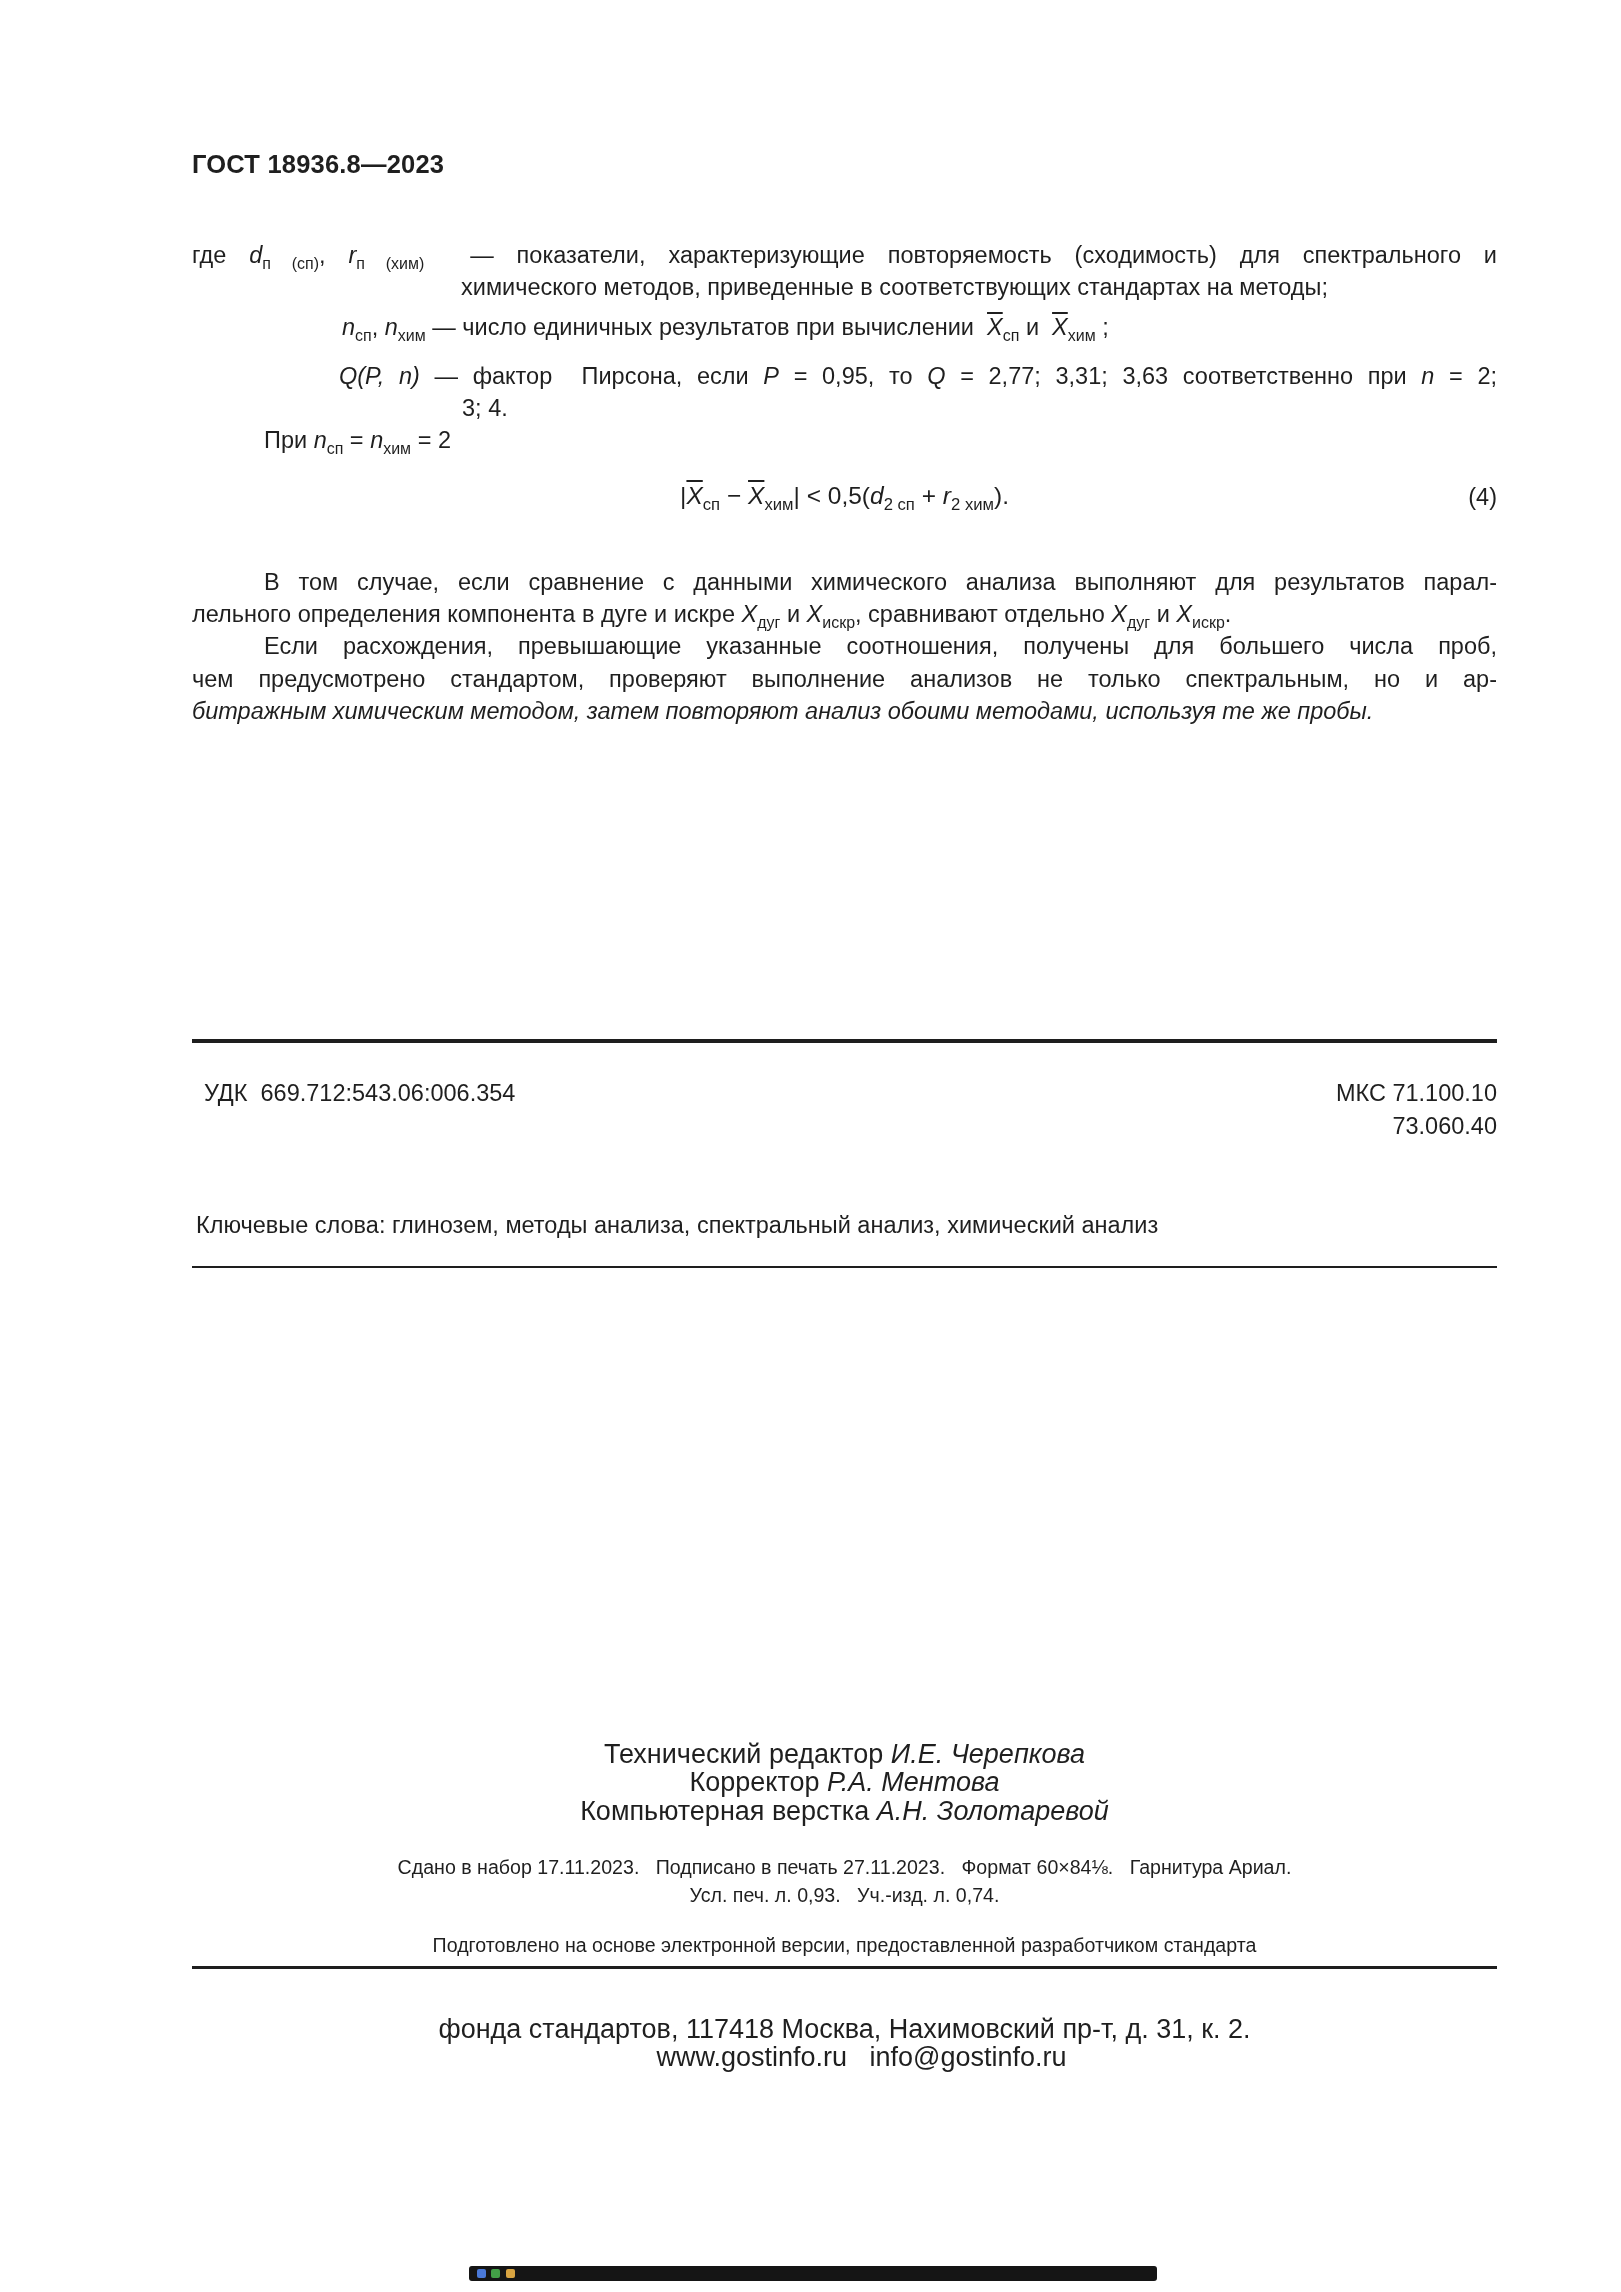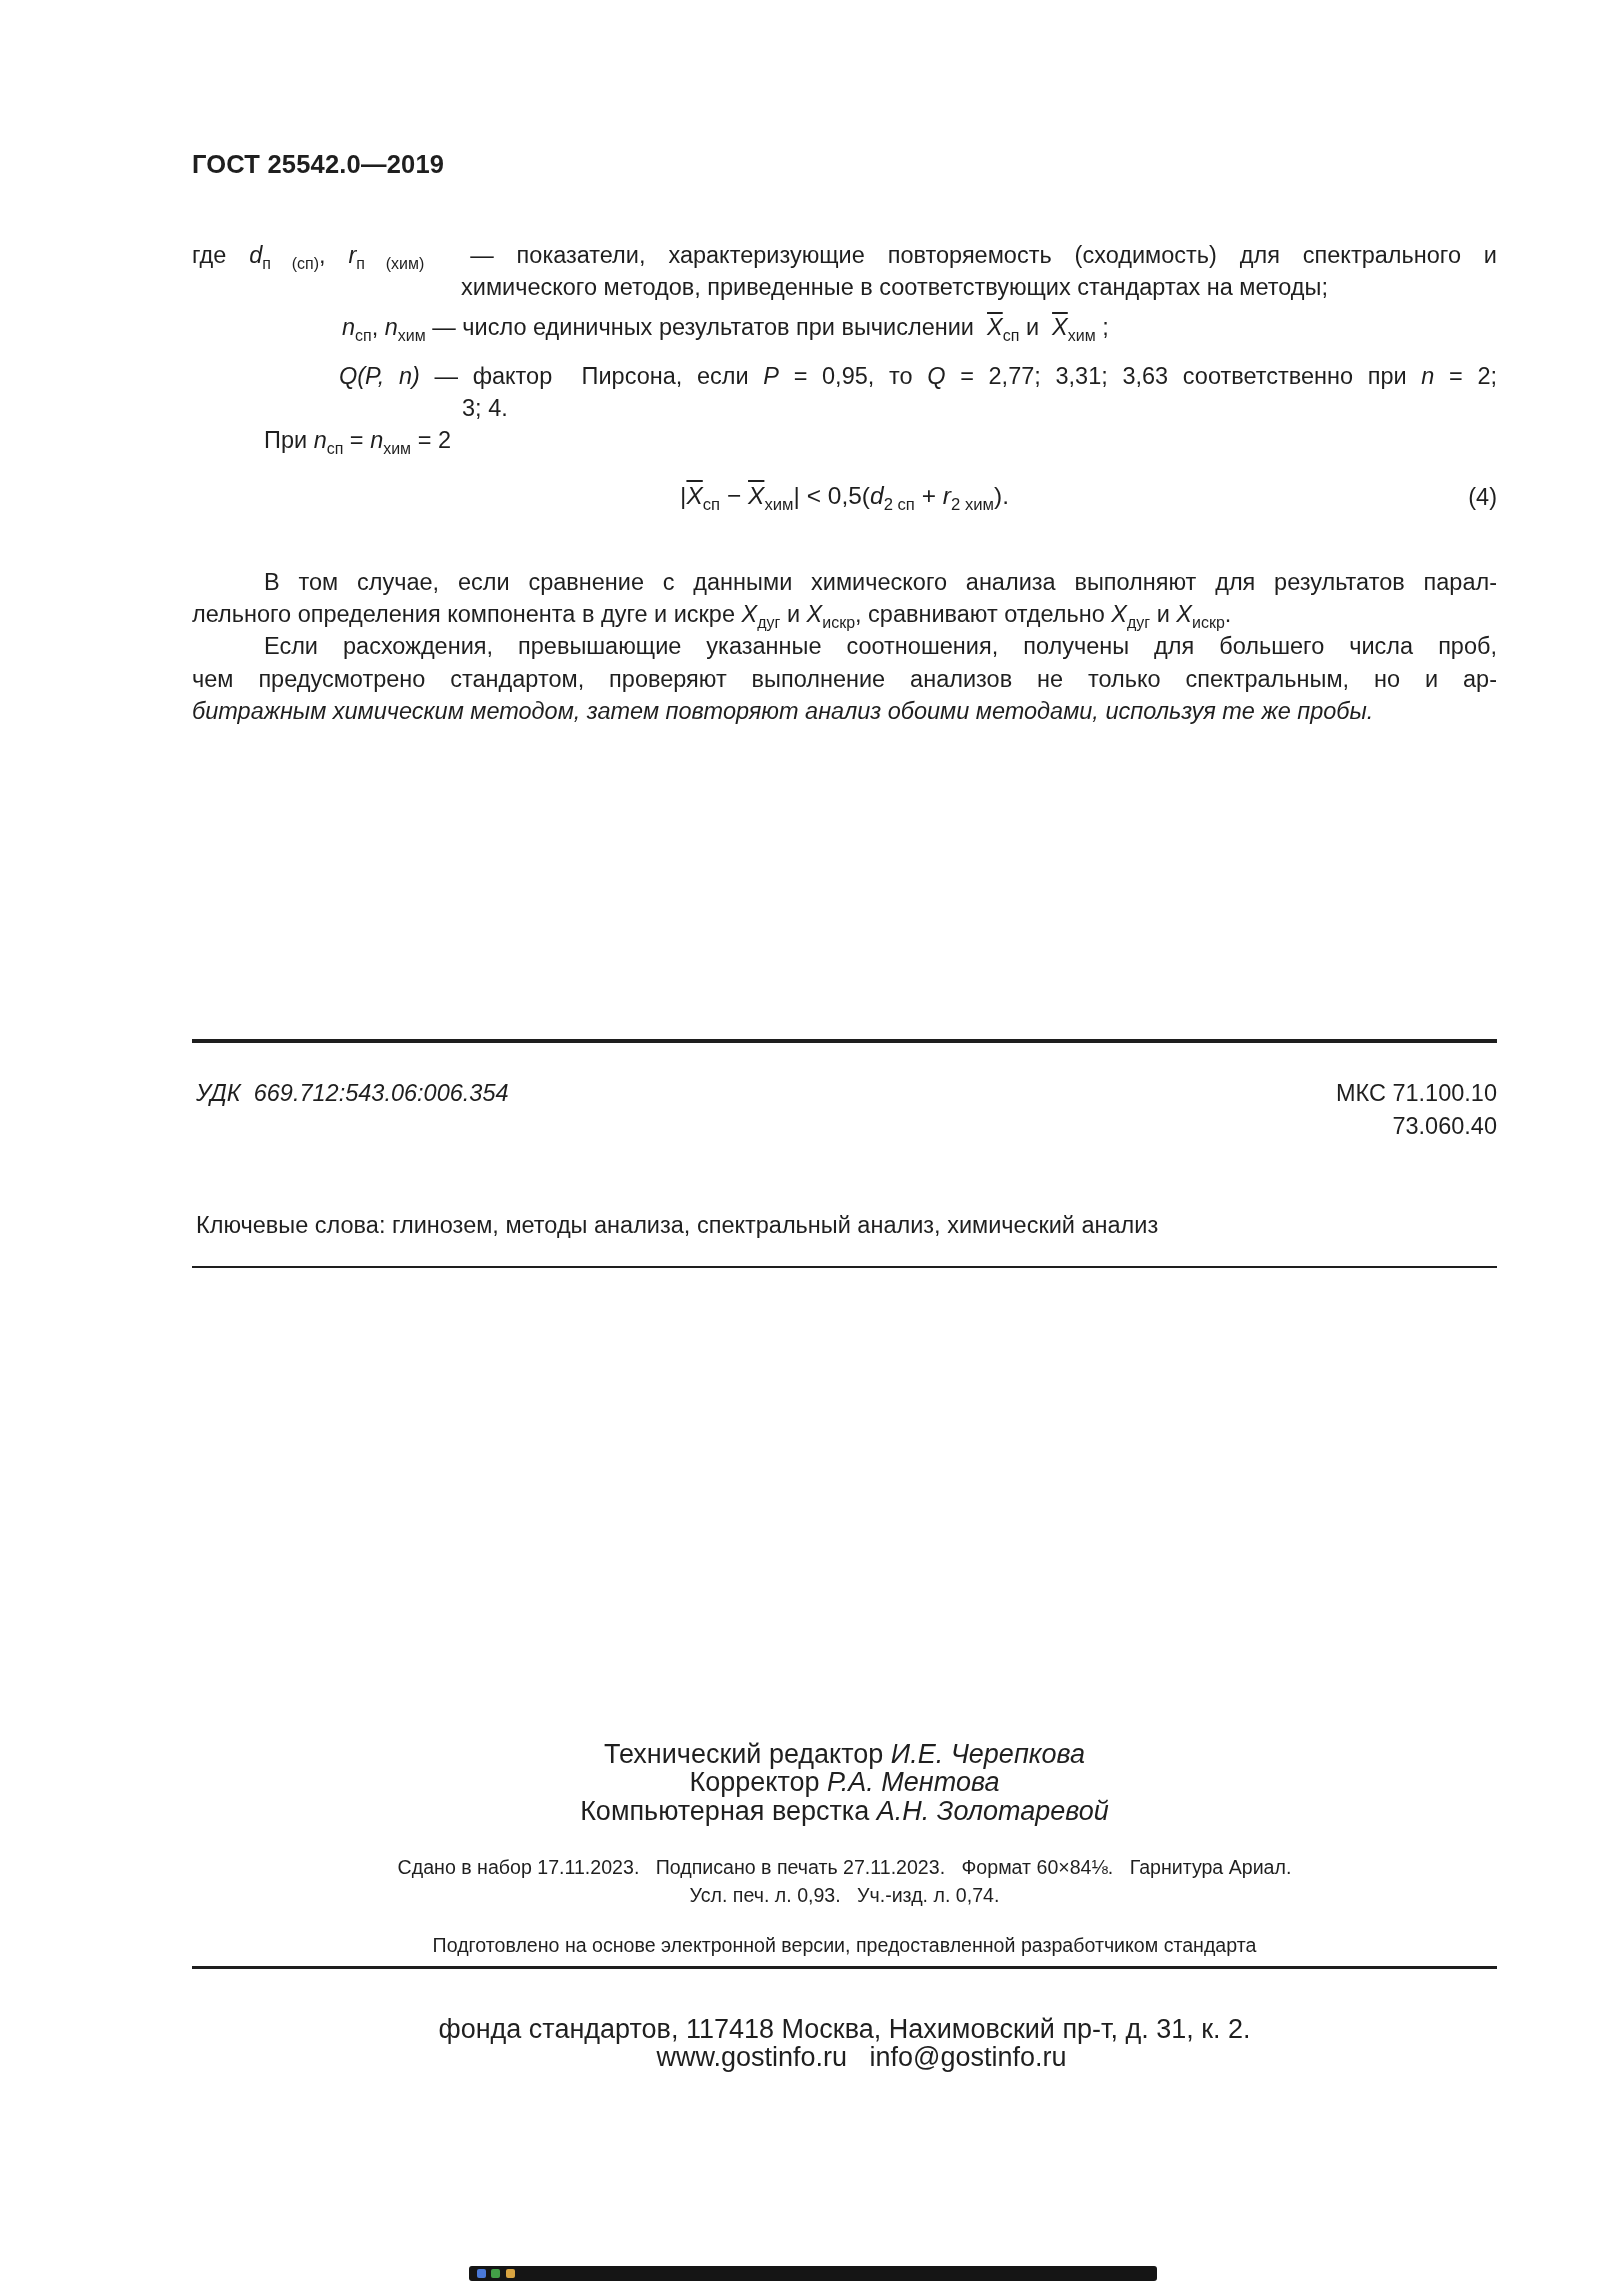--- a/index.html
+++ b/index.html
@@ -29,21 +29,21 @@
     position:absolute; left:469px; top:2266px; width:688px; height:14.7px;
     border-radius:2.9px; display:flex; align-items:center; gap:5.9px; padding-left:7.8px;
   }
   .bar-dot { width:8.8px; height:8.8px; border-radius:2px; flex:0 0 auto; }
 </style>
 </head>
 <body>
 
 <div class="page">
 
-  <div class="doc-header" style="left:192px; top:150px;">ГОСТ 25542.0—2019</div>
+  <div class="doc-header" style="left:192px; top:150px;">ГОСТ 18936.8—2023</div>
 
   <div class="line just" style="left:192px; top:241px; width:1305px;">где <i>d</i><sub>п&nbsp;(сп)</sub>, <i>r</i><sub>п&nbsp;(хим)</sub> &nbsp;— показатели, характеризующие повторяемость (сходимость) для спектрального и</div>
   <div class="line" style="left:461px; top:273px;">химического методов, приведенные в соответствующих стандартах на методы;</div>
   <div class="line" style="left:314px; top:313px;margin-left:28px;"><i>n</i><sub>сп</sub>, <i>n</i><sub>хим</sub> — число единичных результатов при вычислении &nbsp;<span class="ovl">X</span><sub>сп</sub> и &nbsp;<span class="ovl">X</span><sub>хим</sub>&nbsp;;</div>
   <div class="line just" style="left:339px; top:362px; width:1158px;"><i>Q(P, n)</i> — фактор &nbsp;Пирсона, если <i>P</i> = 0,95, то <i>Q</i> = 2,77; 3,31; 3,63 соответственно при <i>n</i> = 2;</div>
   <div class="line" style="left:462px; top:394px;">3; 4.</div>
   <div class="line" style="left:264px; top:426px;text-align:right;">При <i>n</i><sub>сп</sub> = <i>n</i><sub>хим</sub> = 2</div>
 
   <div class="formula-row" style="left:192px; top:482px; width:1305px;">
     <span class="formula-expr">|<span class="ovl">X</span><sub>сп</sub> − <span class="ovl">X</span><sub>хим</sub>| &lt; 0,5(<i>d</i><sub>2&nbsp;сп</sub> + <i>r</i><sub>2&nbsp;хим</sub>).</span>
@@ -51,21 +51,21 @@
   </div>
 
   <div class="line just indent" style="left:192px; top:568px; width:1305px;">В том случае, если сравнение с данными химического анализа выполняют для результатов парал-</div>
   <div class="line" style="left:192px; top:600px; width:1305px;">лельного определения компонента в дуге и искре <i>X</i><sub>дуг</sub> и <i>X</i><sub>искр</sub>, сравнивают отдельно <i>X</i><sub>дуг</sub> и <i>X</i><sub>искр</sub>.</div>
   <div class="line just indent" style="left:192px; top:632px; width:1305px;">Если расхождения, превышающие указанные соотношения, получены для большего числа проб,</div>
   <div class="line just" style="left:192px; top:665px; width:1305px;">чем предусмотрено стандартом, проверяют выполнение анализов не только спектральным, но и ар-</div>
   <div class="line" style="left:192px; top:697px; width:1305px;font-style:italic;">битражным химическим методом, затем повторяют анализ обоими методами, используя те же пробы.</div>
 
   <div class="rule" style="left:192px; top:1039px; width:1305px; height:3.9px;"></div>
 
-  <div class="line" style="left:196px; top:1079px;font-style:italic;">УДК&nbsp; 669.712:543.06:006.354</div>
+  <div class="line" style="left:204px; top:1079px;">УДК&nbsp; 669.712:543.06:006.354</div>
   <div class="line rightcol" style="left:192px; top:1079px; width:1305px;">МКС 71.100.10</div>
   <div class="line rightcol" style="left:192px; top:1112px; width:1305px;">73.060.40</div>
 
   <div class="line" style="left:196px; top:1211px;">Ключевые слова: глинозем, методы анализа, спектральный анализ, химический анализ</div>
 
   <div class="rule" style="left:192px; top:1266px; width:1305px; height:2px;"></div>
 
   <div class="line md center" style="left:192px; top:1738px; width:1305px;">Технический редактор <i>И.Е. Черепкова</i></div>
   <div class="line md center" style="left:192px; top:1766px; width:1305px;">Корректор <i>Р.А. Ментова</i></div>
   <div class="line md center" style="left:192px; top:1795px; width:1305px;">Компьютерная верстка <i>А.Н. Золотаревой</i></div>

